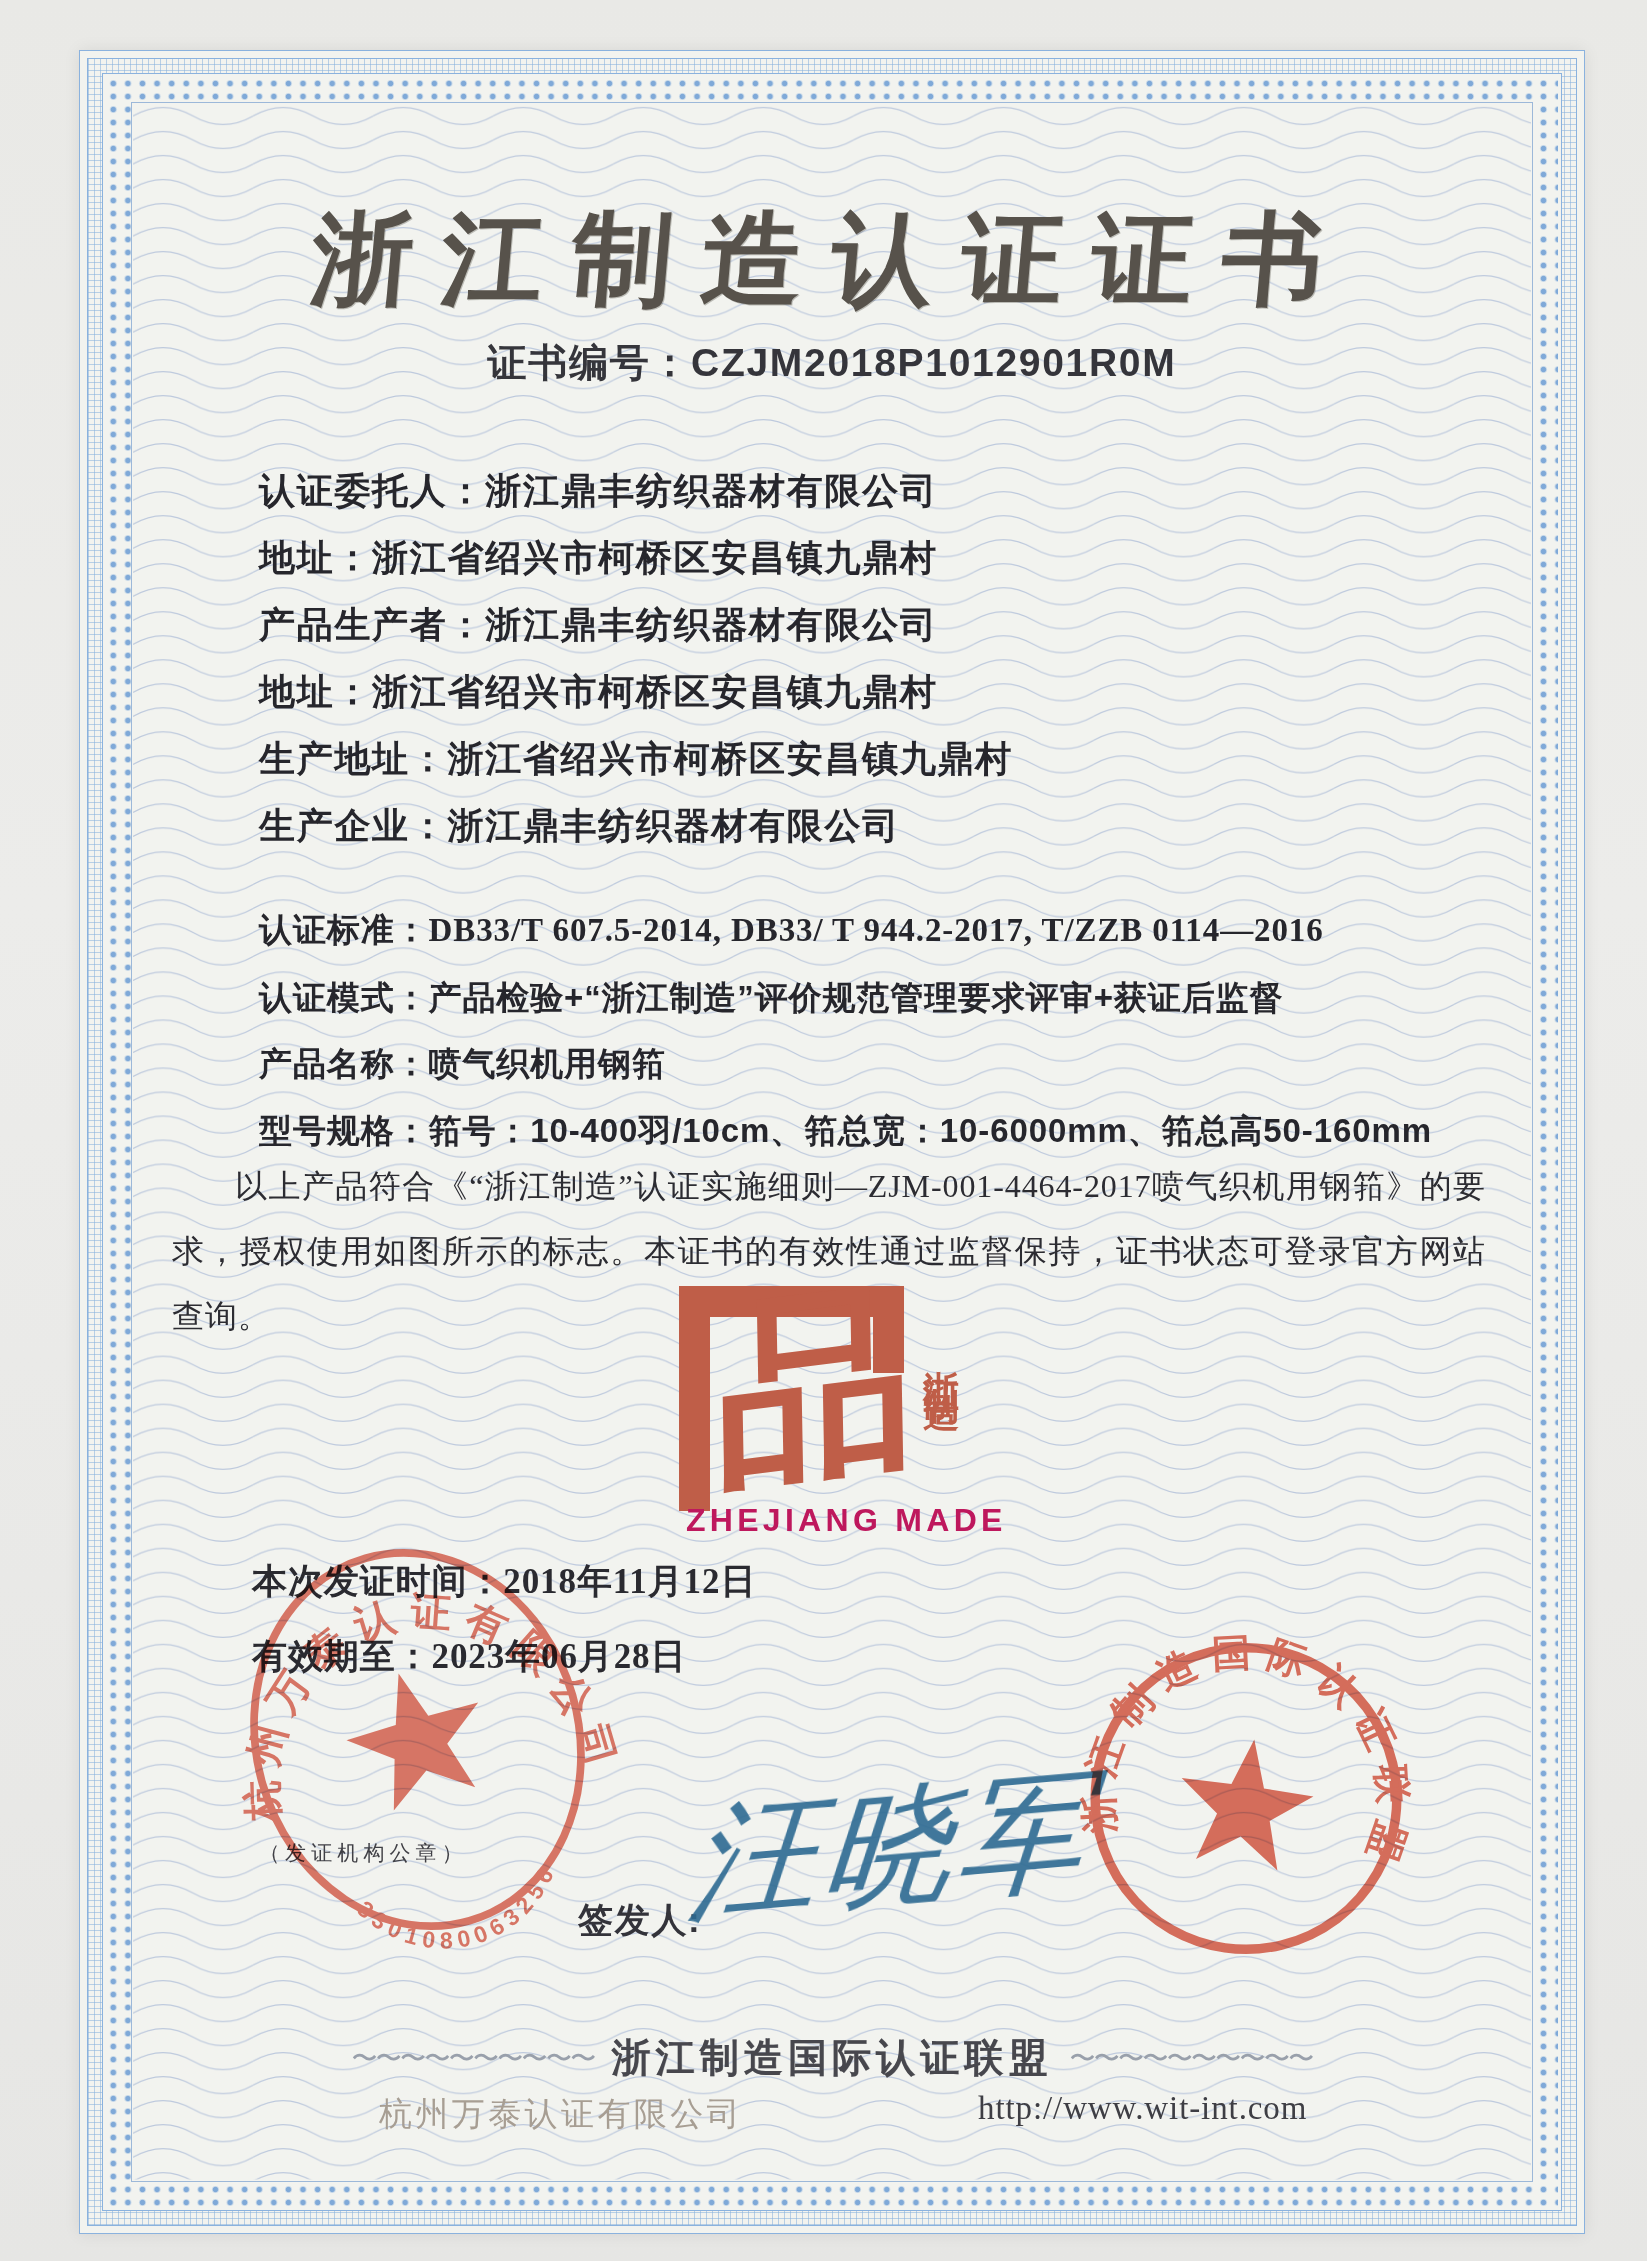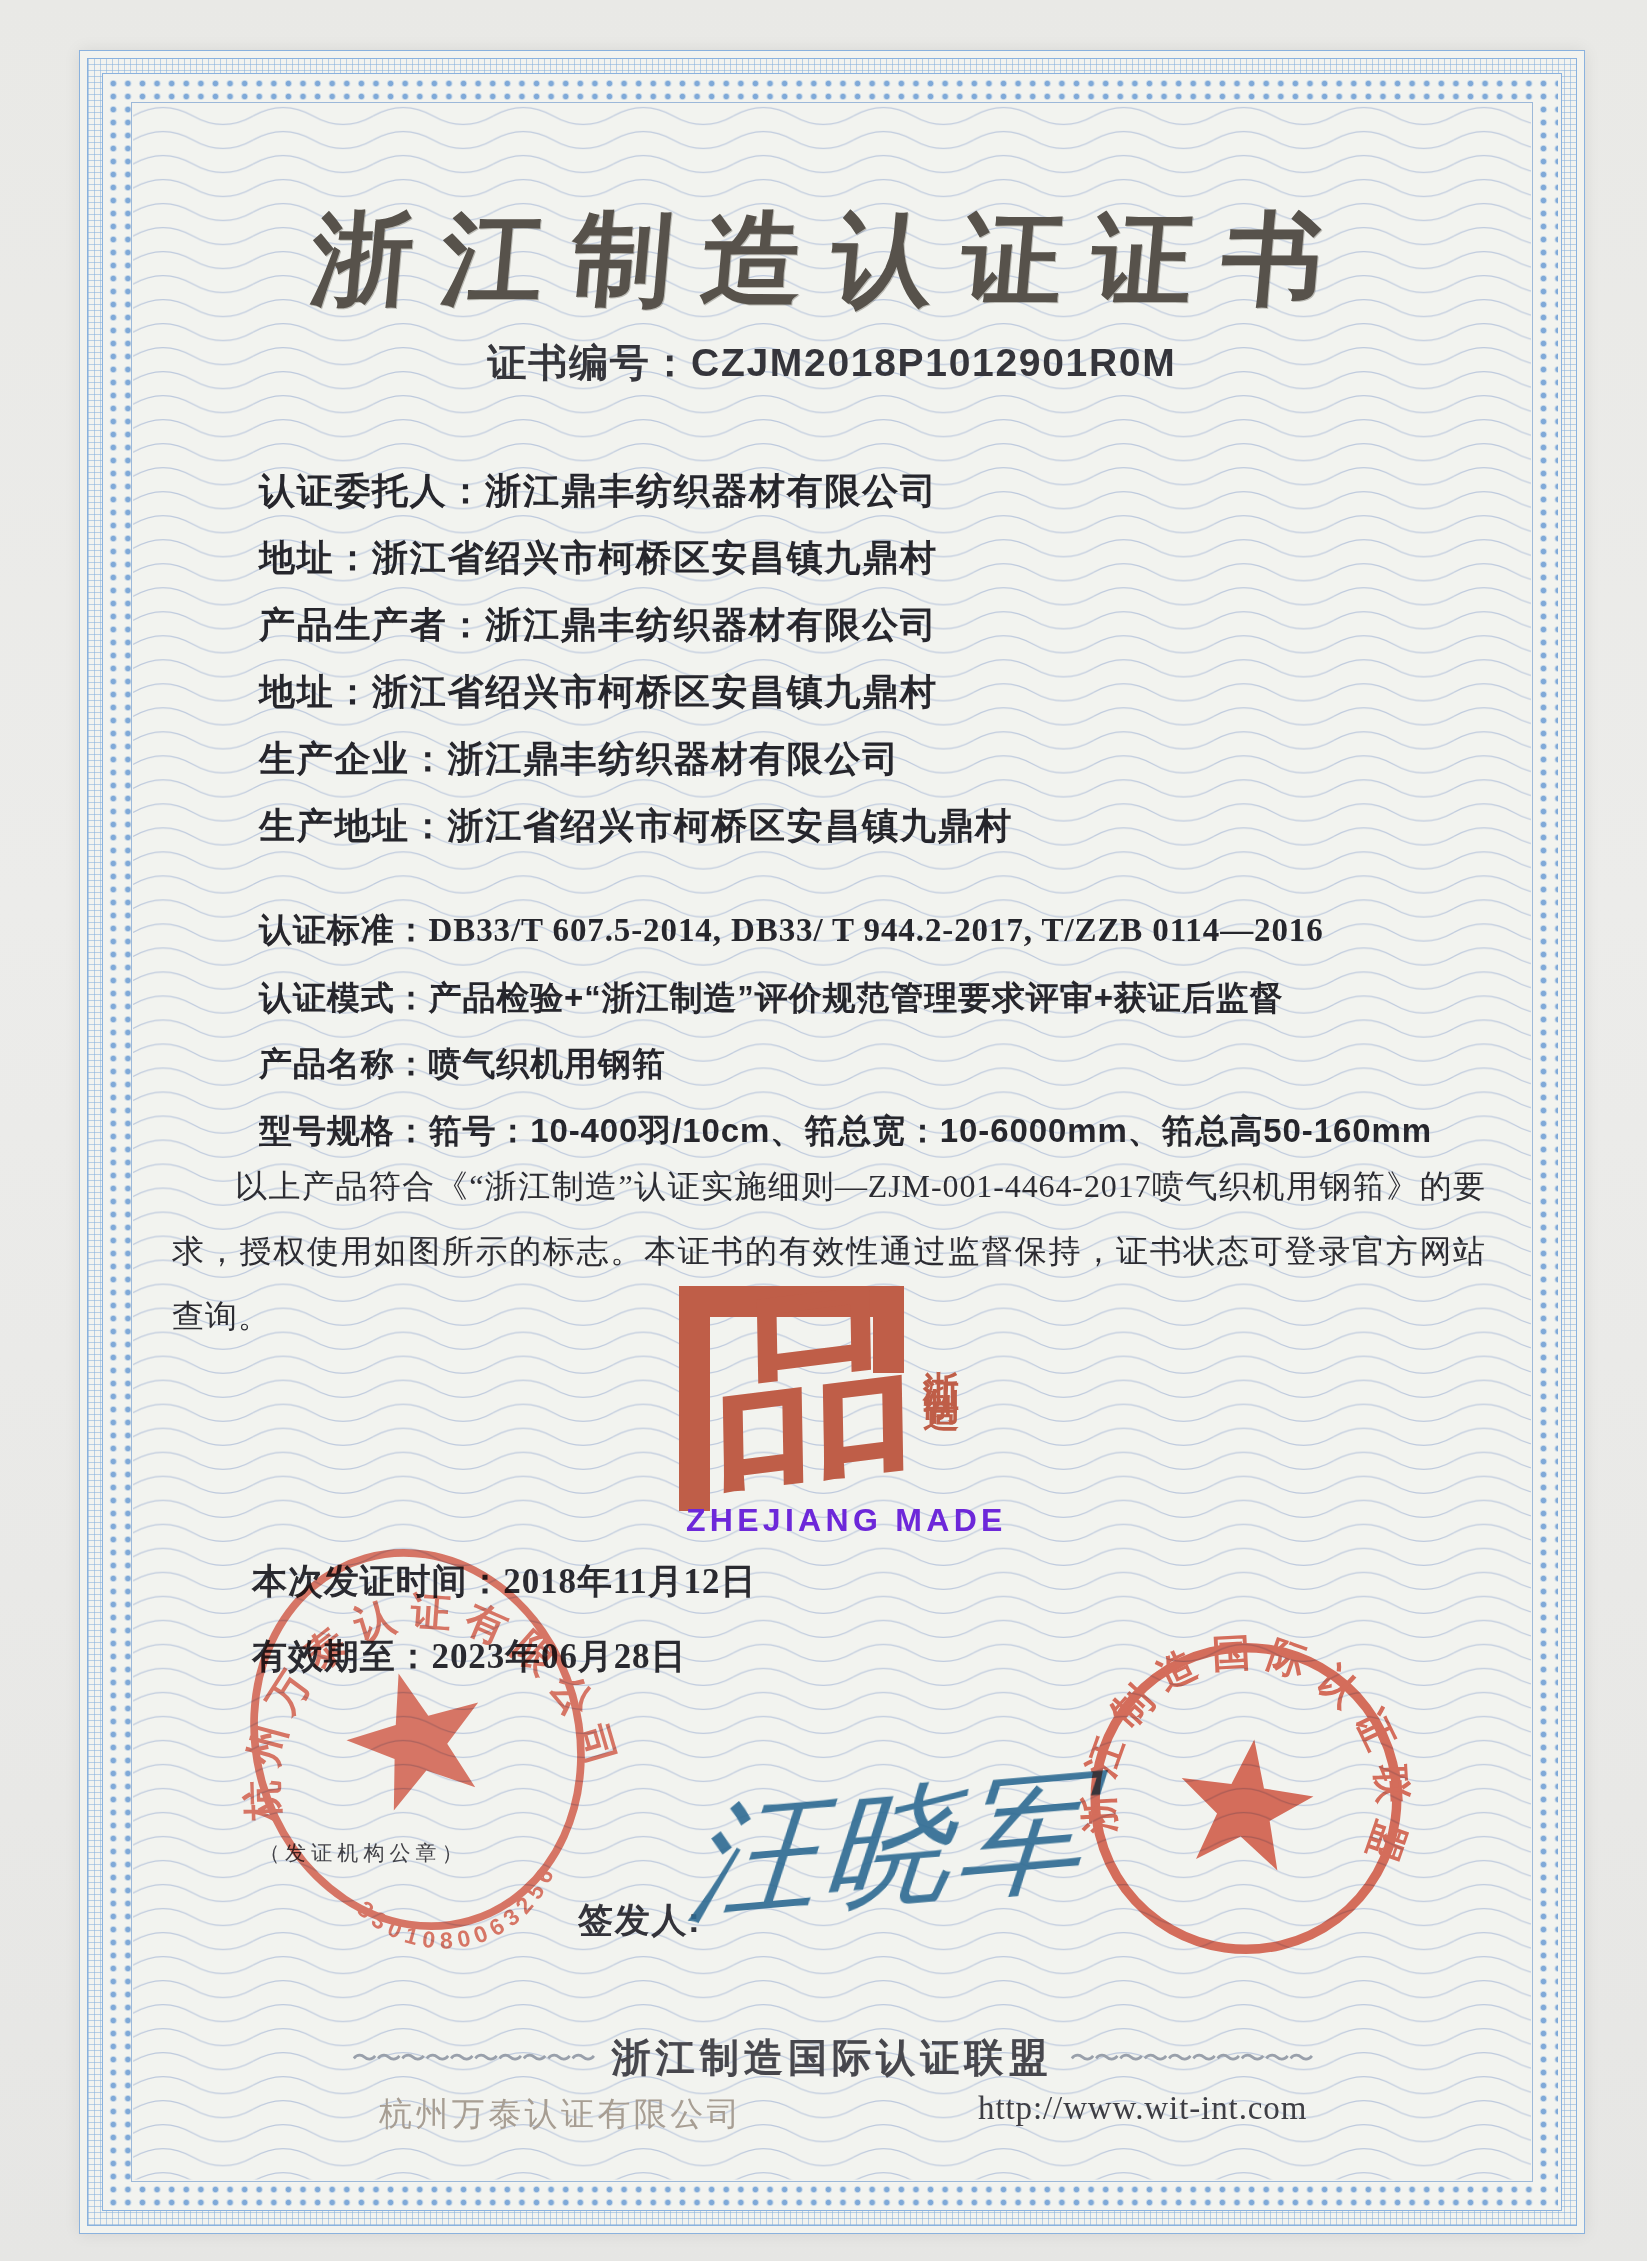--- a/index.html
+++ b/index.html
@@ -68,21 +68,21 @@
     position:absolute;left:36px;top:-22px;width:197px;text-align:center;
     font-family:"DejaVu Serif",serif;font-size:199px;line-height:240px;
     color:#bf5e48;transform:rotate(-7deg) skewX(-6deg);font-weight:700;
   }
   .logo .vtext{
     position:absolute;left:237px;top:55px;
     writing-mode:vertical-rl;font-size:36px;font-weight:700;color:#bf5e48;letter-spacing:8.6px;
   }
   .logo .made{
     position:absolute;left:6.9px;top:216px;width:257px;text-align:center;
-    font-size:32px;font-weight:700;color:#6d28d9;letter-spacing:4.3px;white-space:nowrap;
+    font-size:32px;font-weight:700;color:#be185d;letter-spacing:4.3px;white-space:nowrap;
   }
   
   .dates{left:119px;top:1457px;}
   .dates .ln{
     font-family:"Liberation Serif",serif;
     font-size:35px;font-weight:700;color:#2a2a30;letter-spacing:0.9px;
     line-height:41px;margin-bottom:34px;white-space:nowrap;
   }
   .sealnote{left:126px;top:1735px;font-size:21px;color:#3f3f45;letter-spacing:5.1px;font-family:"Liberation Serif",serif;}
   .signer{left:445px;top:1793px;font-size:35px;font-weight:700;color:#33333a;letter-spacing:1.7px;}
@@ -127,22 +127,22 @@
 
     <div class="abs title">浙江制造认证证书</div>
 
     <div class="abs certno"><span>证书编号：</span><span>CZJM2018P1012901R0M</span></div>
 
     <div class="abs info">
       <div class="ln"><span>认证委托人：</span><span>浙江鼎丰纺织器材有限公司</span></div>
       <div class="ln"><span>地址：</span><span>浙江省绍兴市柯桥区安昌镇九鼎村</span></div>
       <div class="ln"><span>产品生产者：</span><span>浙江鼎丰纺织器材有限公司</span></div>
       <div class="ln"><span>地址：</span><span>浙江省绍兴市柯桥区安昌镇九鼎村</span></div>
+      <div class="ln"><span>生产地址：</span><span>浙江省绍兴市柯桥区安昌镇九鼎村</span></div>
       <div class="ln"><span>生产企业：</span><span>浙江鼎丰纺织器材有限公司</span></div>
-      <div class="ln"><span>生产地址：</span><span>浙江省绍兴市柯桥区安昌镇九鼎村</span></div>
     </div>
 
     <div class="abs specs">
       <div class="ln"><span class="f-label">认证标准：</span><span class="f-value">DB33/T 607.5-2014, DB33/ T 944.2-2017, T/ZZB 0114—2016</span></div>
       <div class="ln"><span class="f-label">认证模式：</span><span class="f-value">产品检验+“浙江制造”评价规范管理要求评审+获证后监督</span></div>
       <div class="ln"><span class="f-label">产品名称：</span><span class="f-value">喷气织机用钢筘</span></div>
       <div class="ln"><span class="f-label">型号规格：</span><span class="f-value">筘号：10-400羽/10cm、筘总宽：10-6000mm、筘总高50-160mm</span></div>
     </div>
 
     <div class="abs para">以上产品符合《“浙江制造”认证实施细则—ZJM-001-4464-2017喷气织机用钢筘》的要求，授权使用如图所示的标志。本证书的有效性通过监督保持，证书状态可登录官方网站查询。</div>

